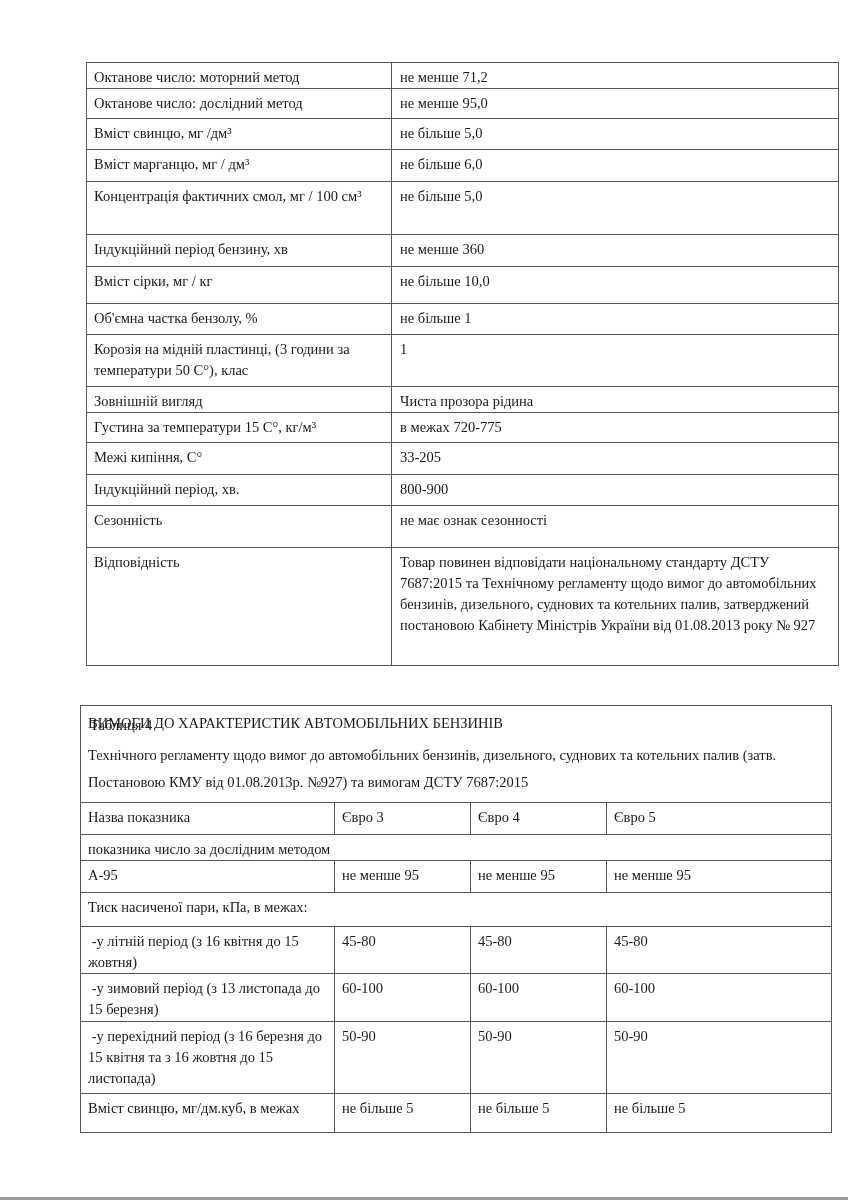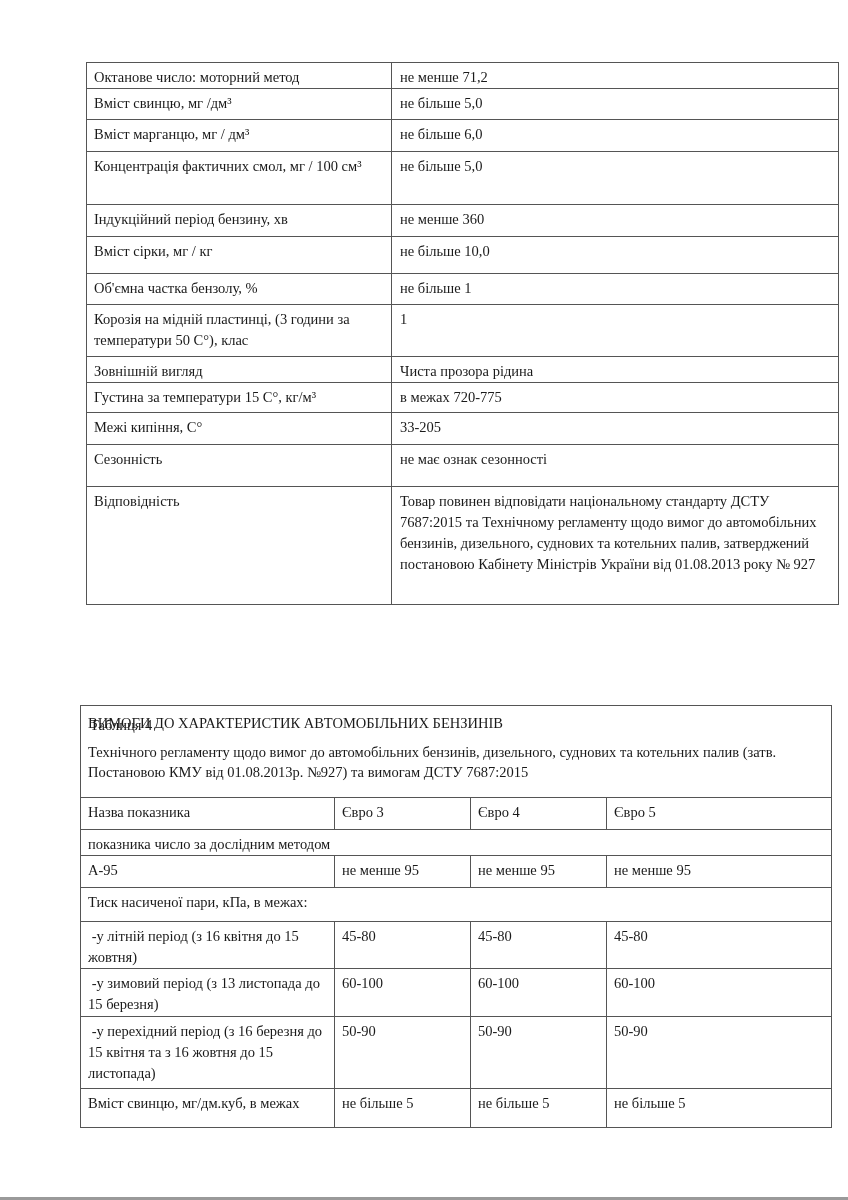--- a/index.html
+++ b/index.html
@@ -14,35 +14,39 @@
   #spec-table col.c2 { width: 447px; }
   #spec-table td.val { padding-left: 8px; }
   #caption { position: absolute; left: 90px; top: 685px; font-size: 14.5px; margin-top: 32px; }
   #req-table { left: 80px; top: 705px; width: 751px; }
   #req-table col.a { width: 254px; }
   #req-table col.b { width: 136px; }
   #req-table col.c { width: 136px; }
   #req-table col.d { width: 225px; }
   .title-cell { padding: 6px 18px 6px 7px; }
   .title-main { line-height: 22px; margin-bottom: 8px; }
-  .title-sub { line-height: 20px; }
+  .title-sub { line-height: 27px; }
   .bottom-rule { position: absolute; left: 0; top: 1197px; width: 848px; height: 3px; background: #9a9a9a; }
 </style>
 </head>
 <body>
 
 <table id="spec-table">
   <colgroup>
       <col class="c1">
       <col class="c2">
     </colgroup>
   <tbody>
     <tr style="height:25px">
       <td>Октанове число: моторний метод</td>
       <td class="val">не менше 71,2</td>
+    </tr>
+    <tr style="height:30px">
+      <td>Октанове число: дослідний метод</td>
+      <td class="val">не менше 95,0</td>
     </tr>
     <tr style="height:31px">
       <td>Вміст свинцю, мг /дм³</td>
       <td class="val">не більше 5,0</td>
     </tr>
     <tr style="height:32px">
       <td>Вміст марганцю, мг / дм³</td>
       <td class="val">не більше 6,0</td>
     </tr>
     <tr style="height:53px">
@@ -69,20 +73,24 @@
       <td>Зовнішній вигляд</td>
       <td class="val">Чиста прозора рідина</td>
     </tr>
     <tr style="height:30px">
       <td>Густина за температури 15 С°, кг/м³</td>
       <td class="val">в межах 720-775</td>
     </tr>
     <tr style="height:32px">
       <td>Межі кипіння, С°</td>
       <td class="val">33-205</td>
+    </tr>
+    <tr style="height:31px">
+      <td>Індукційний період, хв.</td>
+      <td class="val">800-900</td>
     </tr>
     <tr style="height:42px">
       <td>Сезонність</td>
       <td class="val">не має ознак сезонності</td>
     </tr>
     <tr style="height:118px">
       <td>Відповідність</td>
       <td class="val">Товар повинен відповідати національному стандарту ДСТУ 7687:2015 та Технічному регламенту щодо вимог до автомобільних бензинів, дизельного, суднових та котельних палив, затверджений постановою Кабінету Міністрів України від 01.08.2013 року № 927</td>
     </tr>
   </tbody>

